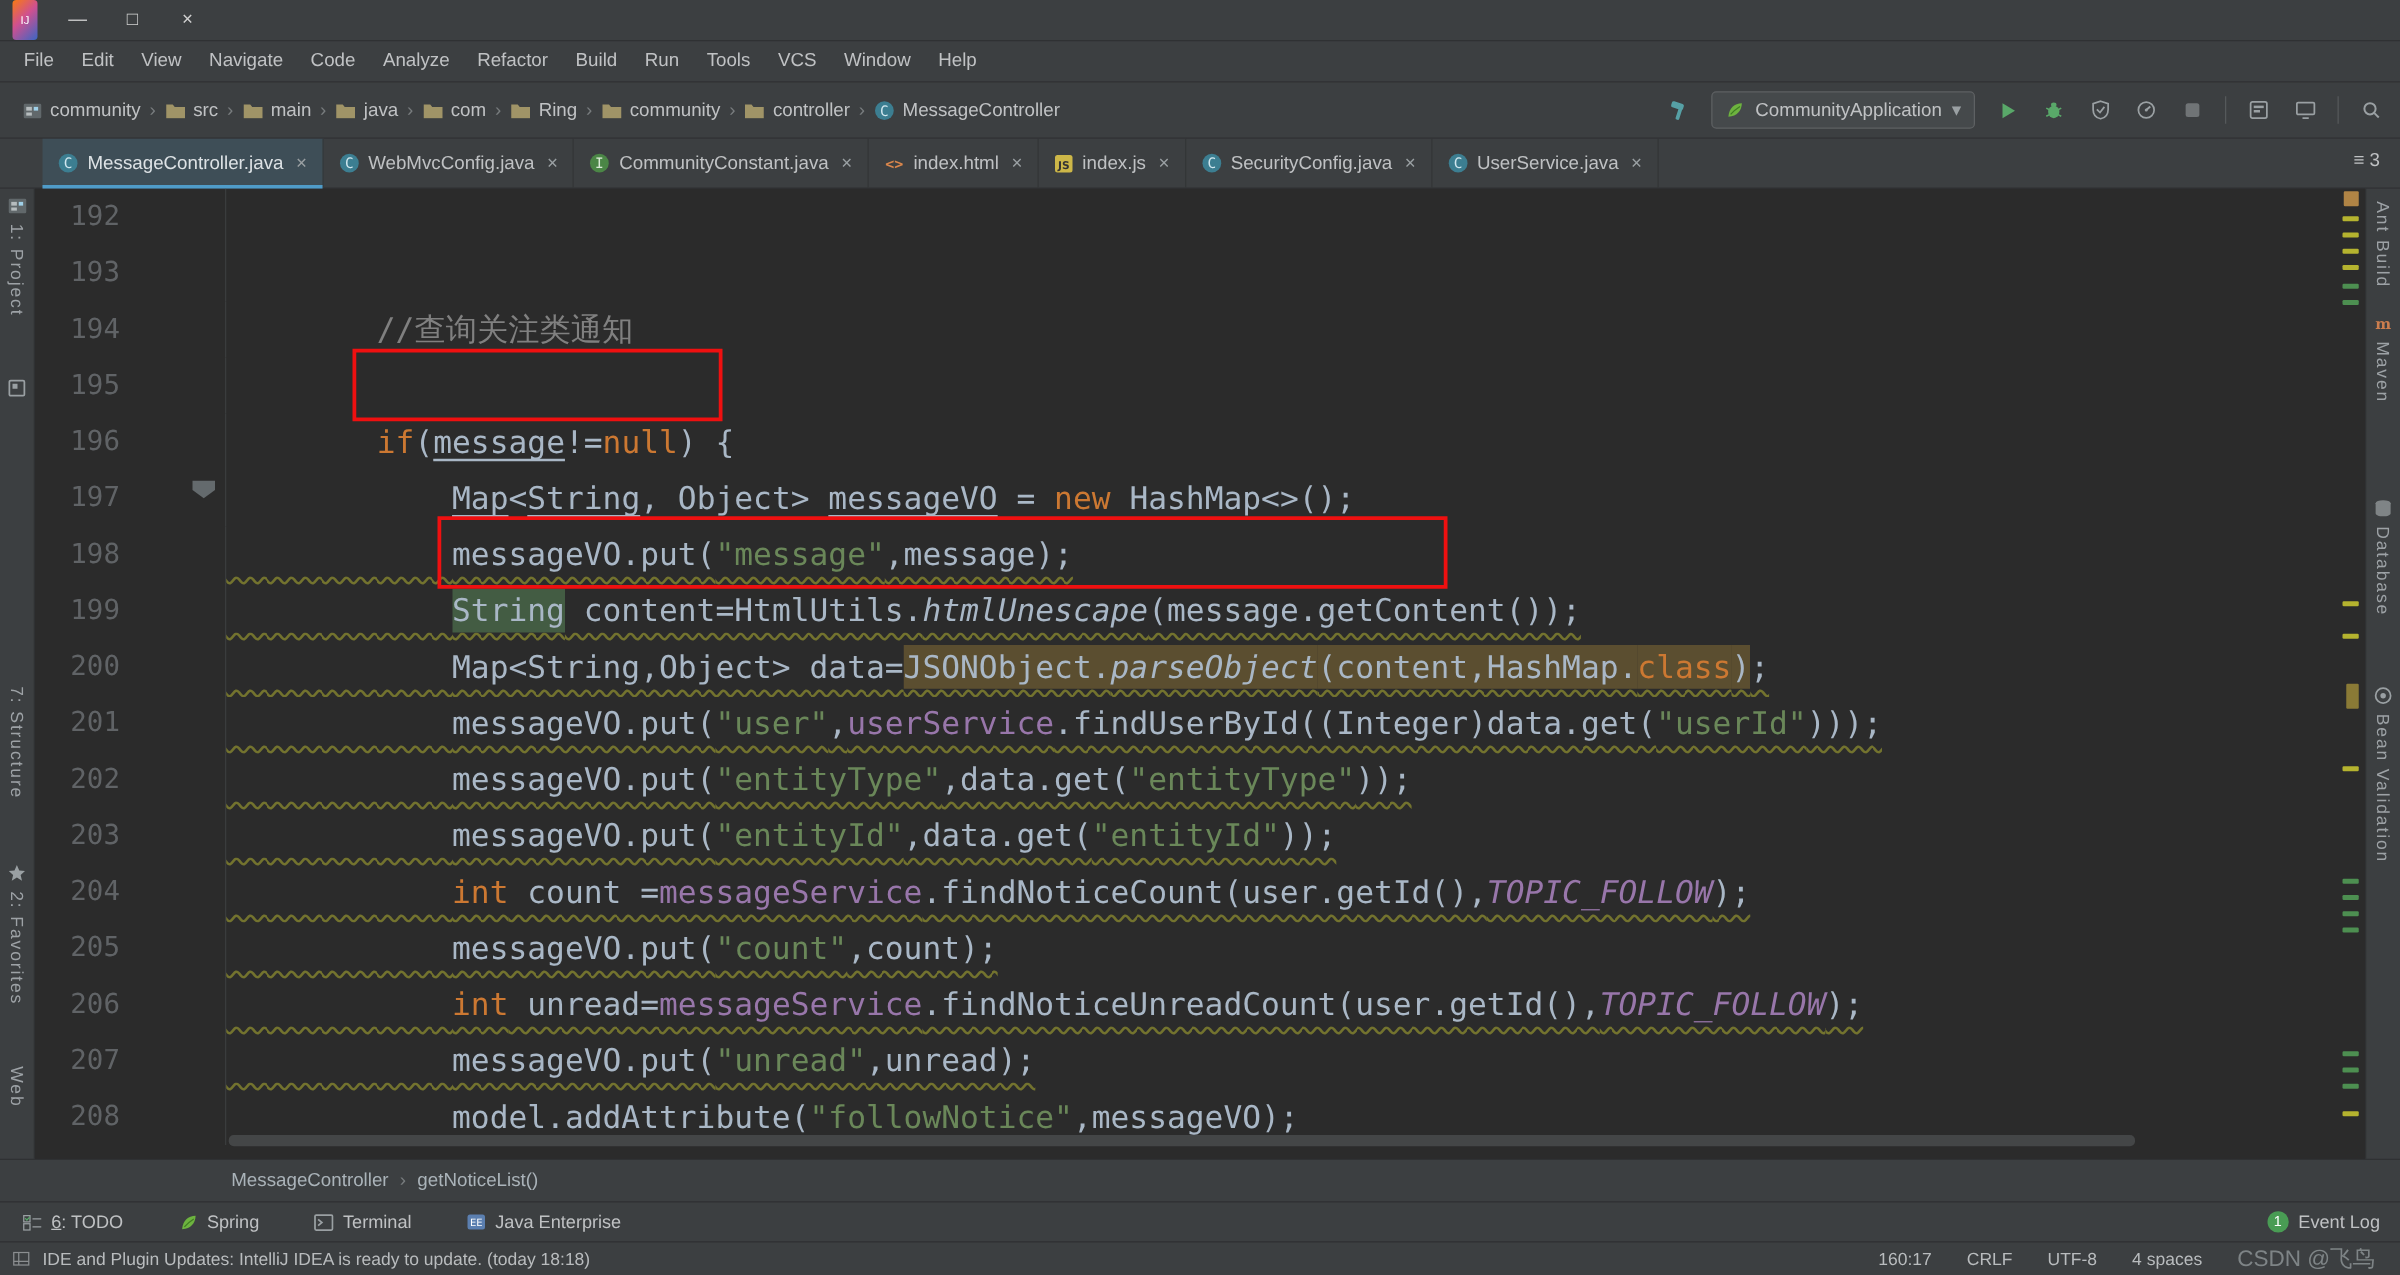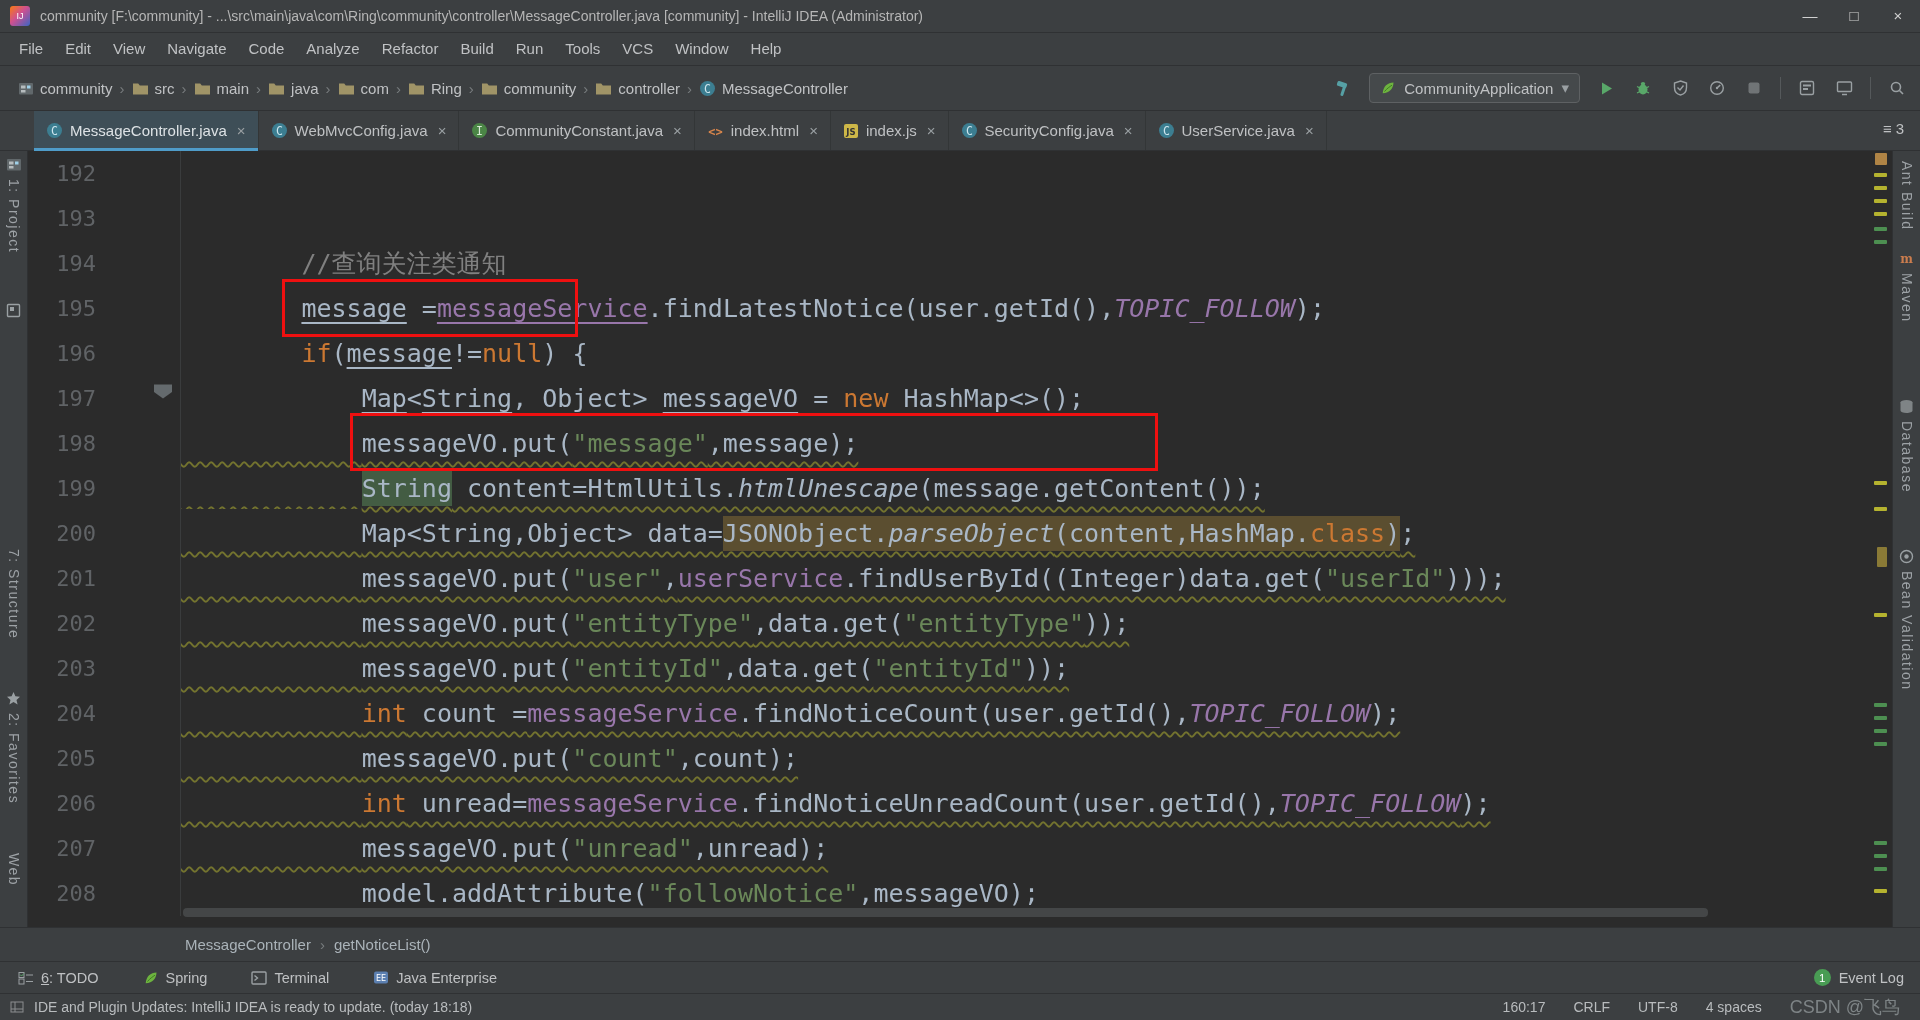--- a/index.html
+++ b/index.html
@@ -1,21 +1,21 @@
 <!DOCTYPE html>
 <html><head>
 <meta charset="utf-8">
 <style>
   *{box-sizing:border-box;margin:0;padding:0}
   html,body{width:1920px;height:1020px;overflow:hidden}
   body{background:#2b2b2b;font-family:"Liberation Sans",sans-serif;color:#bbbbbb;position:relative}
 
   
   .titlebar{height:33px;background:#3c3f41;border-bottom:1px solid #2f3133;display:flex;align-items:center;padding:0 0 0 10px}
-  .logo{width:20px;height:20px;border-radius:3px;background:linear-gradient(135deg,#f97a12,#cf5090 45%,#3a66c4);color:#fff;font-size:9px;font-weight:normal;display:flex;align-items:center;justify-content:center;margin-right:10px;flex:none}
+  .logo{width:20px;height:32px;border-radius:3px;background:linear-gradient(135deg,#f97a12,#cf5090 45%,#3a66c4);color:#fff;font-size:9px;font-weight:normal;display:flex;align-items:center;justify-content:center;margin-right:10px;flex:none}
   .title-text{flex:1;font-size:14px;color:#b6b6b6;white-space:nowrap;overflow:hidden}
   .winbtns{display:flex;flex:none}
   .wb{width:44px;height:32px;line-height:32px;text-align:center;color:#d0d0d0;font-size:15px}
 
   .menubar{height:33px;background:#3c3f41;border-bottom:1px solid #2f3133;display:flex;align-items:flex-end;padding-left:8px}
   .menu-item{padding:0 11px;line-height:32px;font-size:15px;color:#c0c2c4}
 
   .navbar{height:45px;background:#3c3f41;border-bottom:1px solid #2f3133;display:flex;align-items:center;padding:0 12px 0 16px}
   .crumbs{display:flex;align-items:center;font-size:15px;color:#c0c2c4;flex:1;min-width:0;white-space:nowrap}
   .crumb{display:inline-flex;align-items:center;gap:6px;padding:2px 2px}
@@ -74,21 +74,20 @@
   .sb-right{margin-left:auto;display:flex;align-items:center;gap:28px}
   .watermark{color:#7e8486;font-size:18px}
   .ic{display:inline-flex;align-items:center;justify-content:center}
   svg text{user-select:none}
 </style>
 </head>
 <body>
 
 <div class="titlebar">
   <span class="logo">IJ</span>
-  <span class="title-text">community [F:\community] - ...\src\main\java\com\Ring\community\controller\MessageController.java [community] - IntelliJ IDEA (Administrator)</span>
   <span class="winbtns">
     <span class="wb">—</span>
     <span class="wb">□</span>
     <span class="wb">×</span>
   </span>
 </div>
 
 <div class="menubar">
     <div class="menu-item">File</div>
     <div class="menu-item">Edit</div>
@@ -380,21 +379,21 @@
       <div class="stripe-item" style="top: 702px;">
         <span class="vlabel">Web</span>
       </div>
     </div>
 
   <div class="editor" id="editor">
     <div class="code-col" id="code-host">
         <div class="code-line"><span class="ln">192</span><span class="lc"></span></div>
         <div class="code-line"><span class="ln">193</span><span class="lc"></span></div>
         <div class="code-line"><span class="ln">194</span><span class="lc"><span>        </span><span class="cm">//查询关注类通知</span></span></div>
-        <div class="code-line"><span class="ln">195</span><span class="lc"><span>        </span><span class="un">message</span><span> =</span><span class="fd un">messageService</span><span>.</span><span>findLatestNotice</span><span>(user.getId(),</span><span class="cn">TOPIC_FOLLOW</span><span>);</span></span></div>
+        <div class="code-line"><span class="ln">195</span></div>
         <div class="code-line"><span class="ln">196</span><span class="lc"><span>        </span><span class="kw">if</span><span>(</span><span class="un">message</span><span>!=</span><span class="kw">null</span><span>) {</span></span></div>
         <div class="code-line"><span class="ln">197</span><span class="lc"><span>            </span><span class="un">Map</span><span>&lt;</span><span class="un">String</span><span>, Object&gt; </span><span class="un">messageVO</span><span> = </span><span class="kw">new</span><span> HashMap&lt;&gt;();</span></span></div>
         <div class="code-line"><span class="ln">198</span><span class="lc"><span class="wavy"><span>            </span><span>messageVO.put(</span><span class="st">"message"</span><span>,message);</span></span></span></div>
         <div class="code-line"><span class="ln">199</span><span class="lc"><span class="wavy"><span>            </span><span class="hlg">String</span><span> content=HtmlUtils.</span><span class="it">htmlUnescape</span><span>(message.getContent());</span></span></span></div>
         <div class="code-line"><span class="ln">200</span><span class="lc"><span class="wavy"><span>            </span><span>Map&lt;String,Object&gt; data=</span><span class="hlb">JSONObject.</span><span class="hlb it">parseObject</span><span class="hlb">(content,HashMap.</span><span class="hlb kw">class</span><span class="hlb">)</span><span>;</span></span></span></div>
         <div class="code-line"><span class="ln">201</span><span class="lc"><span class="wavy"><span>            </span><span>messageVO.put(</span><span class="st">"user"</span><span>,</span><span class="fd">userService</span><span>.findUserById((Integer)data.get(</span><span class="st">"userId"</span><span>)));</span></span></span></div>
         <div class="code-line"><span class="ln">202</span><span class="lc"><span class="wavy"><span>            </span><span>messageVO.put(</span><span class="st">"entityType"</span><span>,data.get(</span><span class="st">"entityType"</span><span>));</span></span></span></div>
         <div class="code-line"><span class="ln">203</span><span class="lc"><span class="wavy"><span>            </span><span>messageVO.put(</span><span class="st">"entityId"</span><span>,data.get(</span><span class="st">"entityId"</span><span>));</span></span></span></div>
         <div class="code-line"><span class="ln">204</span><span class="lc"><span class="wavy"><span>            </span><span class="kw">int</span><span> count =</span><span class="fd">messageService</span><span>.findNoticeCount(user.getId(),</span><span class="cn">TOPIC_FOLLOW</span><span>);</span></span></span></div>
         <div class="code-line"><span class="ln">205</span><span class="lc"><span class="wavy"><span>            </span><span>messageVO.put(</span><span class="st">"count"</span><span>,count);</span></span></span></div>

